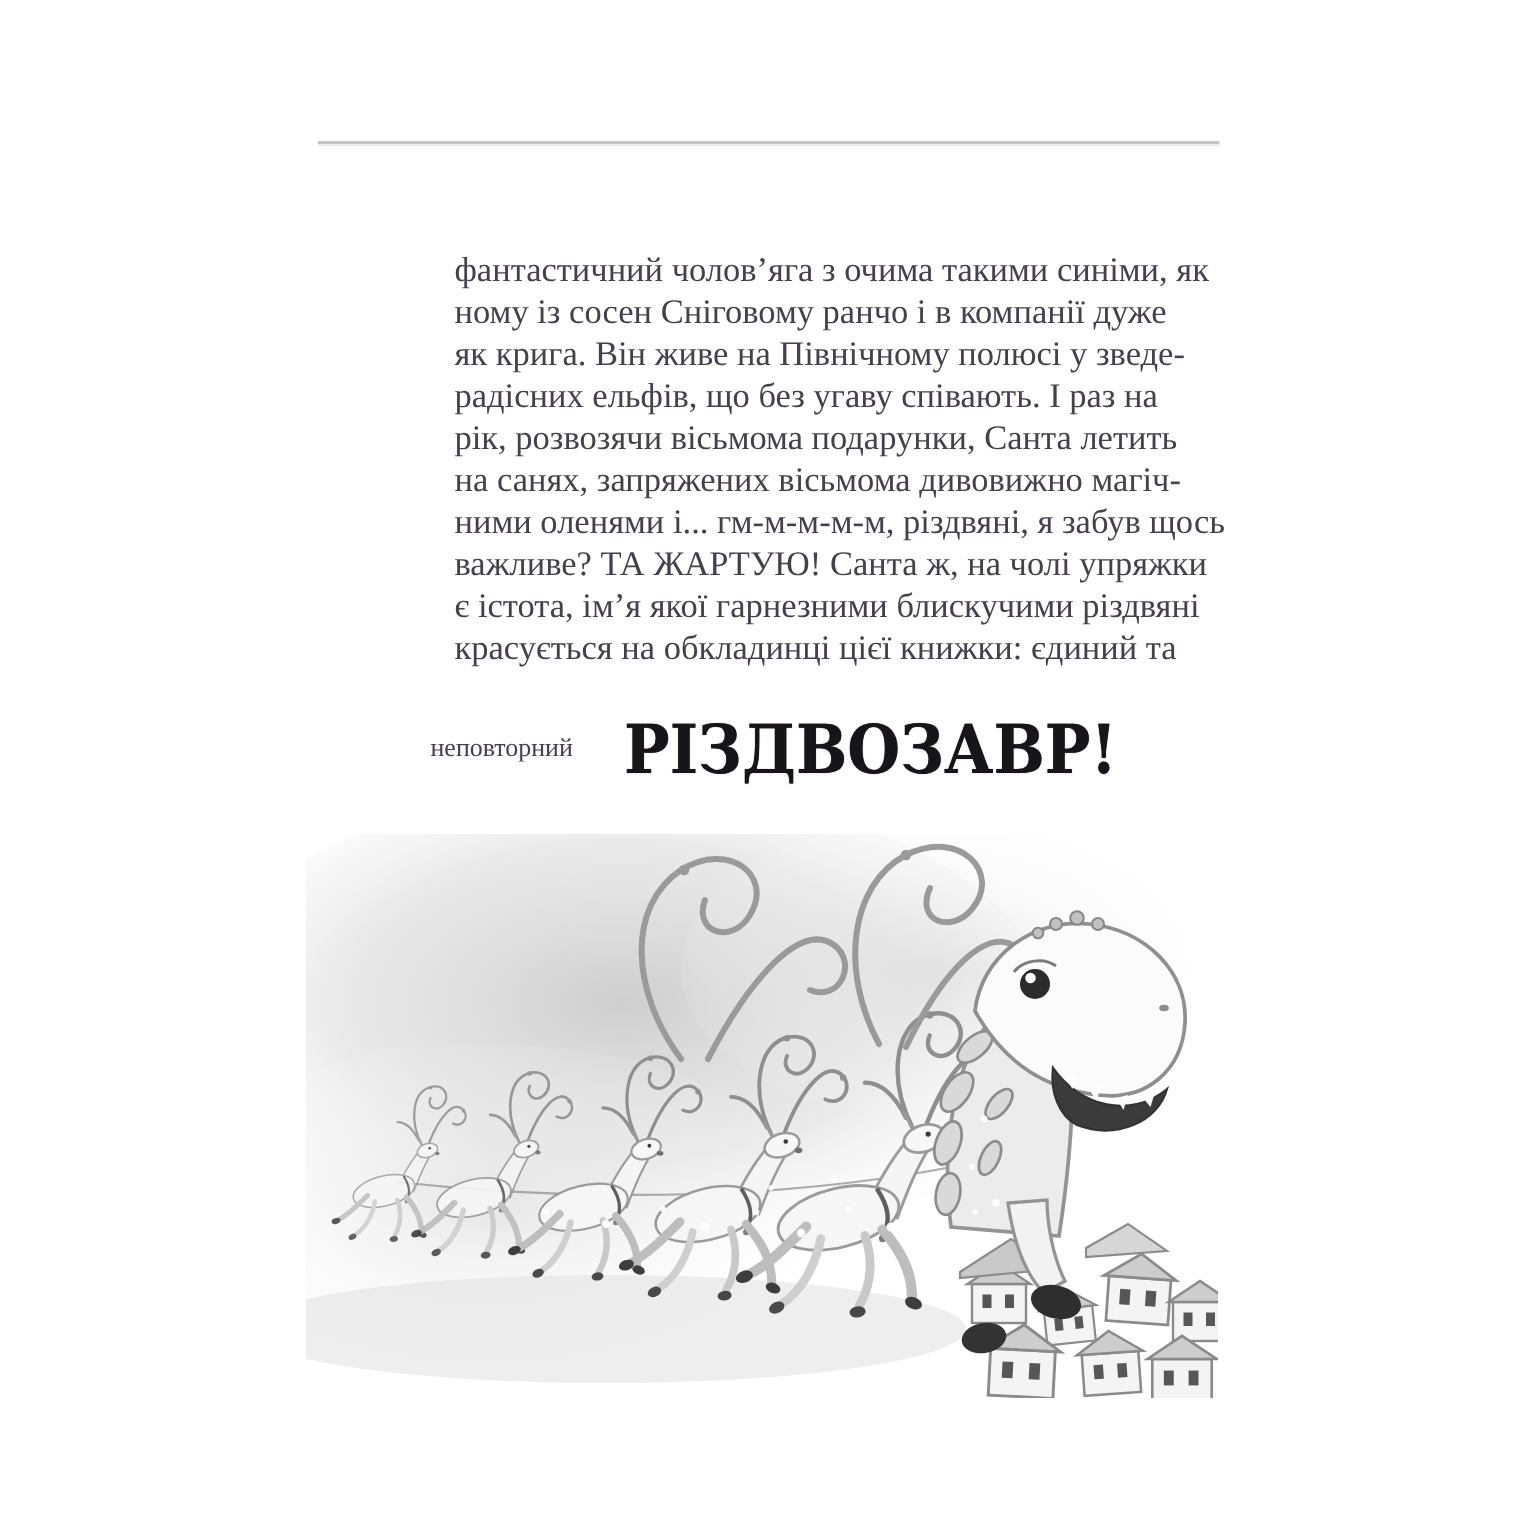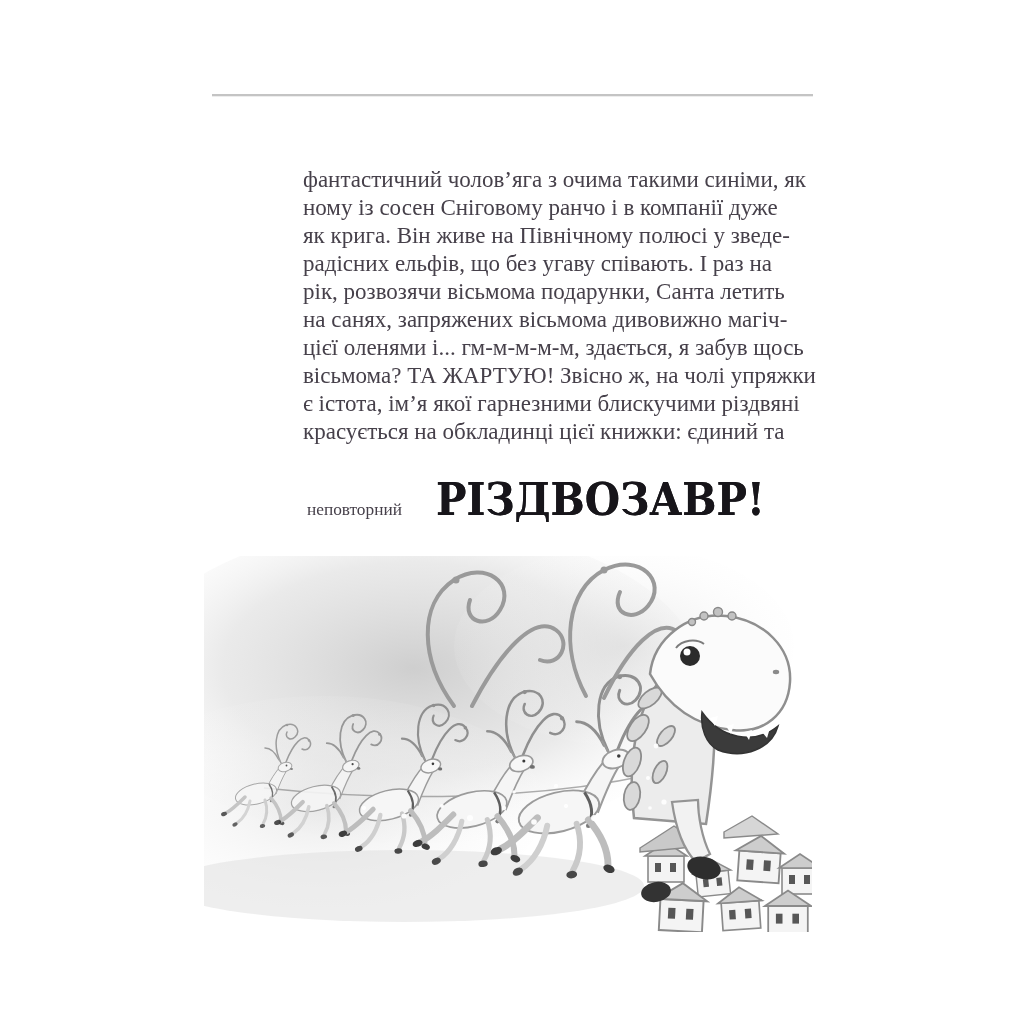--- a/index.html
+++ b/index.html
@@ -15,22 +15,22 @@
     position:absolute;left:303px;top:166px;width:434px;
     color:#46404a;font-size:23px;line-height:28px;
   }
   .t-line{
     white-space:nowrap;
     text-align:justify;
     text-align-last:justify;
     height:28px;overflow:visible;
   }
   .last-row{
-    position:absolute;left:307px;top:474px;width:480px;
-    display:flex;align-items:flex-end;
+    position:absolute;left:287px;top:474px;width:480px;
+    display:flex;align-items:center;
   }
   .last-word{
     color:#46404a;font-size:17.3px;line-height:28px;white-space:nowrap;
   }
   .big-title{
     display:inline-block;margin-left:34px;margin-top:2px;
     font-family:"DejaVu Serif", serif;font-weight:700;
     font-size:45px;line-height:48px;color:#17151a;letter-spacing:0px;
     transform:scaleX(.9);transform-origin:0 60%;
     text-shadow:0 0 .6px #2a2a2a;
@@ -47,22 +47,22 @@
 
   <div class="top-rule"></div>
 
   <div class="text-block">
     <div class="t-line">фантастичний чолов’яга з очима такими синіми, як</div>
     <div class="t-line">ному із сосен Сніговому ранчо і в компанії дуже</div>
     <div class="t-line">як крига. Він живе на Північному полюсі у зведе-</div>
     <div class="t-line">радісних ельфів, що без угаву співають. І раз на</div>
     <div class="t-line">рік, розвозячи вісьмома подарунки, Санта летить</div>
     <div class="t-line">на санях, запряжених вісьмома дивовижно магіч-</div>
-    <div class="t-line">цієї оленями і... гм-м-м-м-м, здається, я забув щось</div>
-    <div class="t-line">вісьмома? ТА ЖАРТУЮ! Звісно ж, на чолі упряжки</div>
+    <div class="t-line">ними оленями і... гм-м-м-м-м, різдвяні, я забув щось</div>
+    <div class="t-line">важливе? ТА ЖАРТУЮ! Санта ж, на чолі упряжки</div>
     <div class="t-line">є істота, ім’я якої гарнезними блискучими різдвяні</div>
     <div class="t-line">красується на обкладинці цієї книжки: єдиний та</div>
   </div>
 
   <div class="last-row">
     <span class="last-word">неповторний</span>
     <span class="big-title">РІЗДВОЗАВР!</span>
   </div>
 
   <svg class="illo" viewBox="0 0 608 376" xmlns="http://www.w3.org/2000/svg">

